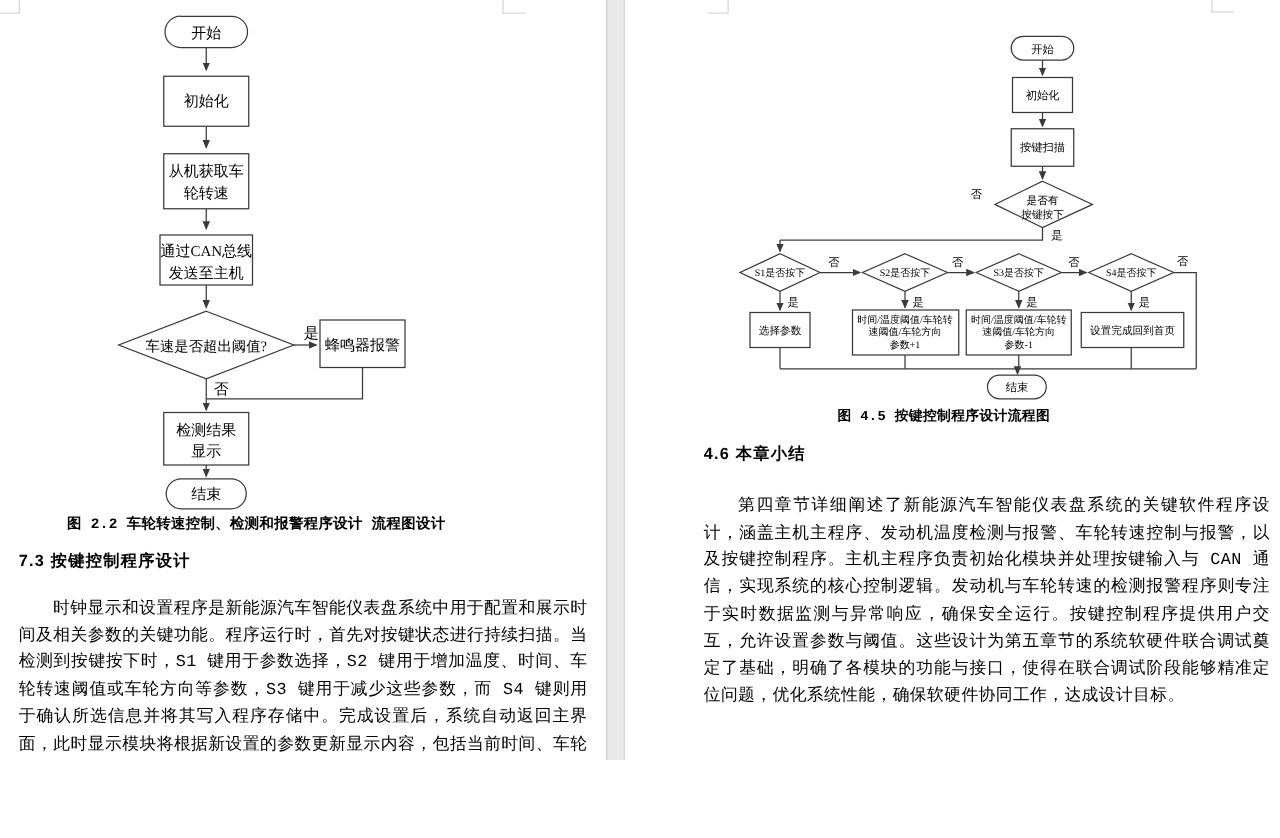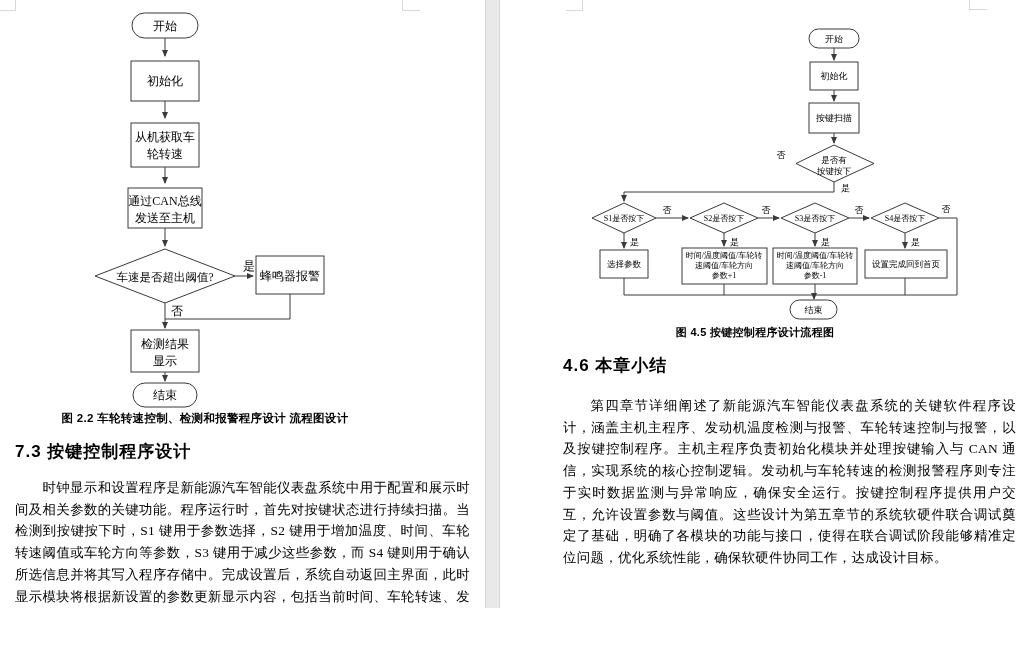--- a/index.html
+++ b/index.html
@@ -5,25 +5,25 @@
   html,body{margin:0;padding:0;background:#fff;}
   #canvas{position:relative;width:1024px;height:608px;background:#6d28d9;overflow:hidden;
           font-family:"Liberation Serif","DejaVu Serif",serif;color:#000;}
   .page{position:absolute;top:0;height:670px;background:#fff;}
   #page-left{left:0;width:485px;}
   #page-right{left:500px;width:524px;}
   #divider{position:absolute;left:485px;top:0;width:15px;height:670px;
            background:#e9e9e9;border-left:1px solid #d6d6d6;border-right:1px solid #d6d6d6;box-sizing:border-box;}
   .cropmark{position:absolute;box-sizing:border-box;}
   .fig-caption{position:absolute;font-weight:bold;font-size:11.5px;text-align:center;
-               font-family:Liberation Sans, sans-serif;letter-spacing:0.3px;}
+               font-family:Liberation Mono, monospace;letter-spacing:0.3px;}
   .heading{position:absolute;font-family:"Liberation Sans","DejaVu Sans",sans-serif;
-           font-weight:600;font-size:17px;letter-spacing:1px;}
+           font-weight:600;font-size:13px;letter-spacing:1px;}
   .body-par{position:absolute;font-size:13.4px;line-height:21.7px;text-align:justify;
-            text-indent:2.05em;letter-spacing:0.35px;word-break:break-all;}
+            text-indent:2.05em;letter-spacing:0.35px;word-break:break-all;font-family:Liberation Mono, monospace;}
   .pagenum{position:absolute;font-size:10px;color:#8a8a9a;}
   svg{position:absolute;left:0;top:0;}
   svg text{font-family:"Liberation Serif","DejaVu Serif",serif;fill:#000;}
   .shape{fill:#fff;stroke:#3a3a3a;stroke-width:1;}
   .edge{stroke:#3a3a3a;stroke-width:1;fill:none;}
 </style>
 </head>
 <body>
 
 <div id="canvas">

